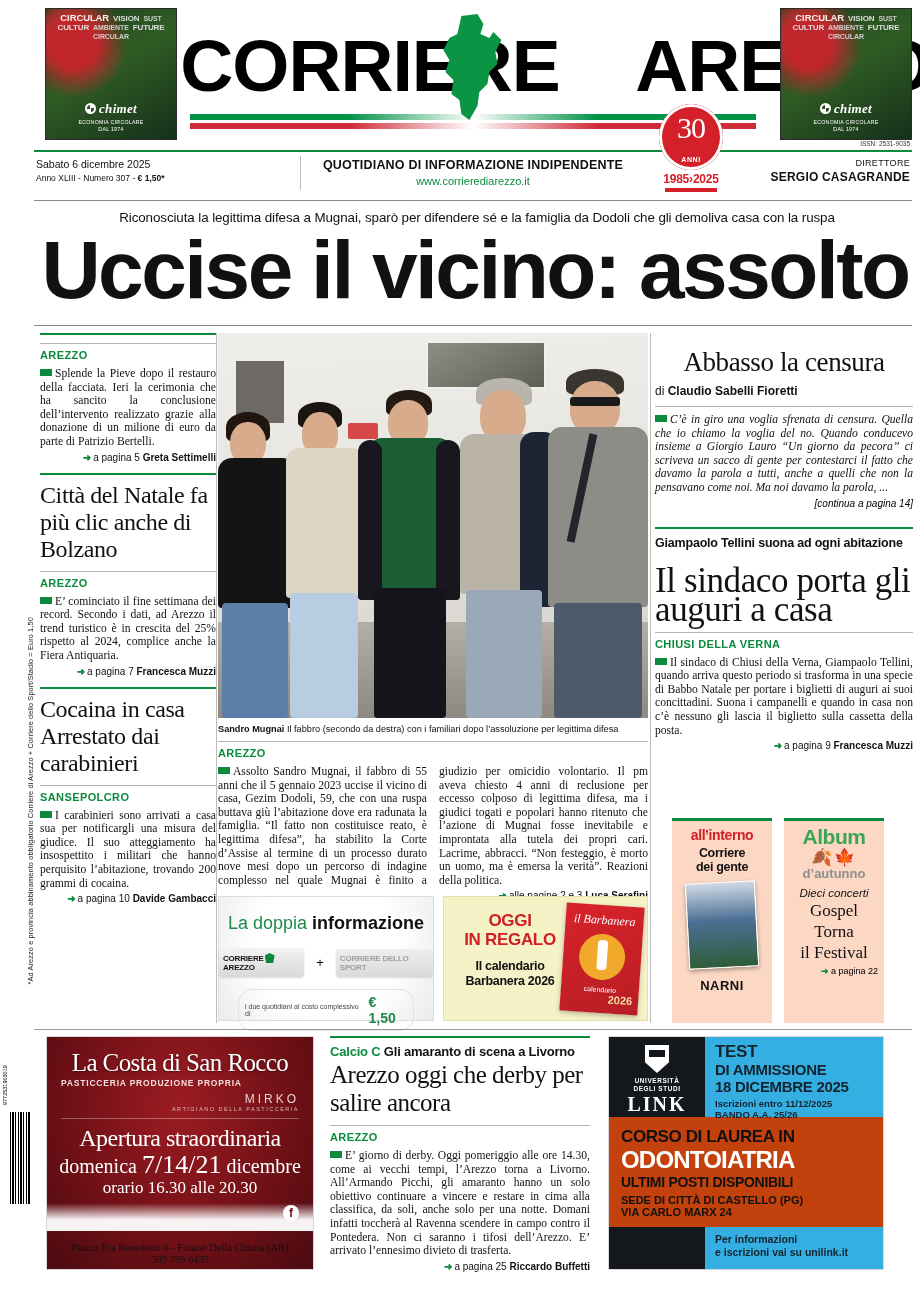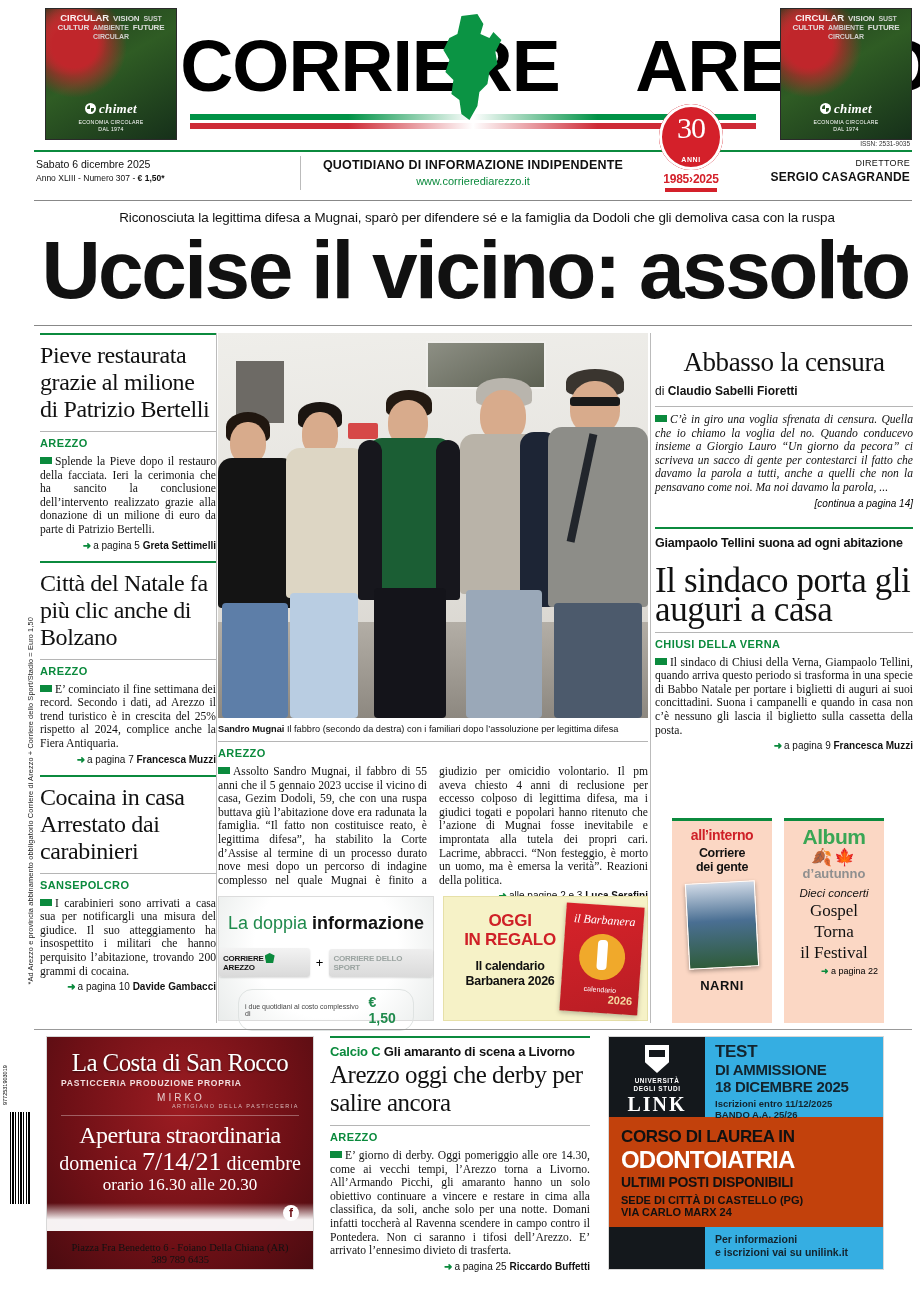--- a/index.html
+++ b/index.html
@@ -219,21 +219,21 @@
 
   
   .promo-row { position:absolute; left:218px; top:896px; width:430px; height:125px; }
   .promo-doppia {
     position:absolute; left:0; top:0; width:216px; height:125px;
     background:radial-gradient(circle at 50% 40%, #ffffff 55%, #e9eceb 100%);
     border:1px solid #dcdcdc;
   }
   .pd-title { text-align:center; margin-top:16px; font-size:18px; color:#1f8a4c; font-weight:400;}
   .pd-title b { color:#111; font-weight:800; }
-  .pd-chips { display:flex; align-items:center; justify-content:center; margin-top:14px; gap:6px; }
+  .pd-chips { display:flex; align-items:center; justify-content:center; margin-top:14px; gap:12px; }
   .chip { background:linear-gradient(#f3f3f3,#d9d9d9); border-radius:3px; padding:5px 4px;
           font-size:8px; font-weight:800; letter-spacing:-.2px; color:#111; box-shadow:0 1px 2px #0002;}
   .chip .sh { display:inline-block;width:10px;height:10px;background:#0b8a3d;margin:0 1px;vertical-align:-2px;
               clip-path:polygon(50% 0,100% 25%,85% 100%,15% 100%,0 25%); }
   .chip2 { color:#9aa3a0; background:linear-gradient(#eee,#dadada);}
   .pd-foot { margin:12px auto 0; width:176px; border:1px solid #dfe3e2; border-radius:14px;
              padding:4px 6px; font-size:7px; color:#444; display:flex; align-items:center; gap:4px;}
   .pd-foot .price { margin-left:auto; color:#1f8a4c; font-weight:800; font-size:14px; }
 
   .promo-barb {
@@ -278,21 +278,21 @@
 
   .ad-rocco {
     position:absolute; left:46px; top:1036px; width:268px; height:234px;
     background:radial-gradient(ellipse at 50% 30%, #9c1c22 0%, #6e1016 60%, #4a0b10 100%);
     overflow:hidden; border:1px solid #d8d8d8;
   }
   .ar-t { text-align:center; color:#fff; font-family:Liberation Serif, serif;
           font-size:25px; margin-top:12px; letter-spacing:-.6px; font-weight:400;
           text-shadow:0 1px 2px #0008;}
   .ar-s { color:#f2dede; font-size:8.5px; letter-spacing:.8px; margin-left:14px; margin-top:1px; font-weight:700;}
-  .ar-mirko { text-align:center; color:#e8cfcf; font-size:10px; letter-spacing:3px; margin-right:14px; margin-top:4px;padding-left:16px;}
+  .ar-mirko { text-align:right; color:#e8cfcf; font-size:12px; letter-spacing:3px; margin-right:14px; margin-top:4px;padding-left:16px;}
   .ar-art { text-align:right; color:#d9bcbc; font-size:5.5px; letter-spacing:1.5px; margin-right:14px;}
   .ar-line { height:1px; background:#ffffff55; margin:6px 14px; }
   .ar-ap { text-align:center; color:#fff; font-family:"Liberation Serif",serif; font-size:24px; margin-top:4px; letter-spacing:-.5px;}
   .ar-dom { text-align:center; color:#fff; font-family:"Liberation Serif",serif; font-size:20px; margin-top:-2px;}
   .ar-dom .big { font-size:26px; }
   .ar-or { text-align:center; color:#fff; font-family:"Liberation Serif",serif; font-size:17px; margin-top:-2px;}
   .ar-snow { position:absolute; left:0; right:0; bottom:38px; height:28px;
              background:radial-gradient(ellipse at 30% 100%, #fff 0 30%, transparent 32%),
                         radial-gradient(ellipse at 70% 100%, #fff 0 26%, transparent 28%),
                         linear-gradient(to top, #fff 40%, transparent 100%); opacity:.95;}
@@ -440,21 +440,20 @@
   <div class="mainhead">Uccise il vicino: assolto</div>
   <div class="head-rule"></div>
 
   <div class="vrule vrule-a"></div>
   <div class="vrule vrule-b"></div>
 
   <div class="col-left">
 
     <div class="art">
       <div class="topline"></div>
-      <div class="headline">Pieve restaurata grazie al milione di Patrizio Bertelli</div>
       <div class="hr-thin"></div>
       <div class="place">AREZZO</div>
       <div class="body"><span class="sq"></span><span>Splende la Pieve dopo il restauro della facciata. Ieri la cerimonia che ha sancito la conclusione dell’intervento realizzato grazie alla donazione di un milione di euro da parte di Patrizio Bertelli.</span></div>
       <div class="refline"><span class="arw">➜</span><span class="pg">a pagina 5</span> <span class="auth">Greta Settimelli</span></div>
     </div>
 
     <div class="art">
       <div class="topline"></div>
       <div class="headline">Città del Natale fa più clic anche di Bolzano</div>
       <div class="hr-thin"></div>

